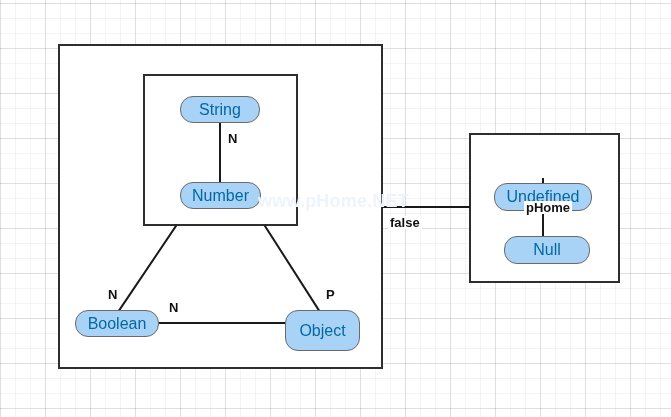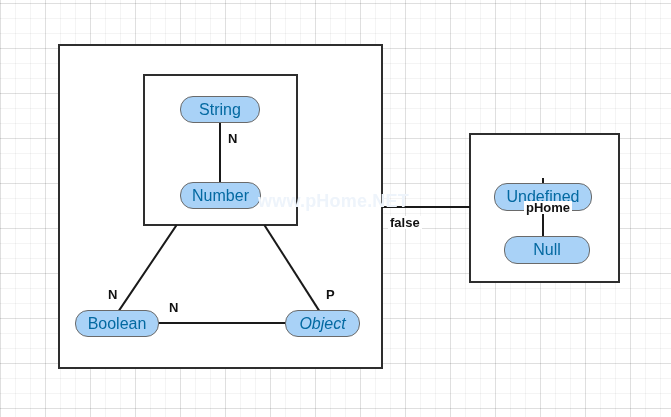--- a/index.html
+++ b/index.html
@@ -88,21 +88,21 @@
       <line x1="265" y1="226" x2="320" y2="312"></line>
       <line x1="159" y1="323" x2="285" y2="323"></line>
       <line x1="383" y1="207" x2="469" y2="207"></line>
       <line x1="543" y1="179" x2="543" y2="236"></line>
     </g>
   </svg>
 
   <div class="node" style="left:180px; top:96px; width:80px; height:27px;">String</div>
   <div class="node" style="left:75px; top:310px; width:84px; height:27px;">Boolean</div>
   <div class="node" style="left:180px; top:182px; width:81px; height:27px;">Number</div>
-  <div class="node" style="left:285px; top:310px; width:75px; height:27px;font-style:italic;">Object</div>
+  <div class="node" style="left:285px; top:310px; width:75px; height:41px;">Object</div>
   <div class="node" style="left:494px; top:151px; width:98px; height:28px;margin-top:32px;">Undefined</div>
   <div class="node" style="left:504px; top:236px; width:86px; height:28px;">Null</div>
 
   <div class="watermark" style="left:258px; top:191px;">www.pHome.NET</div>
 
   <div class="edge-label" style="left:228px; top:132px;">N</div>
   <div class="edge-label" style="left:108px; top:288px;">N</div>
   <div class="edge-label" style="left:326px; top:288px;">P</div>
   <div class="edge-label" style="left:169px; top:301px;">N</div>
   <div class="edge-label" style="left:388px; top:201px; background:#ffffff; padding:0 2px;margin-top:15px;">false</div>

